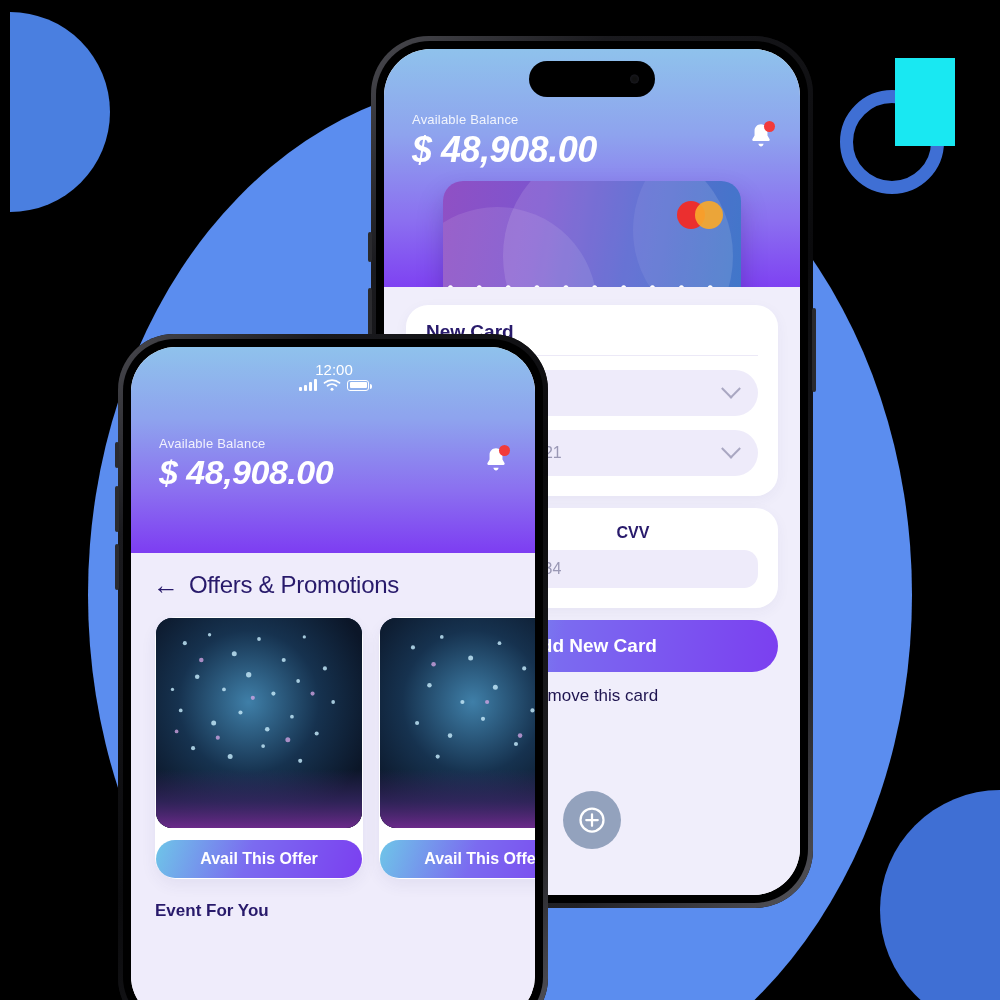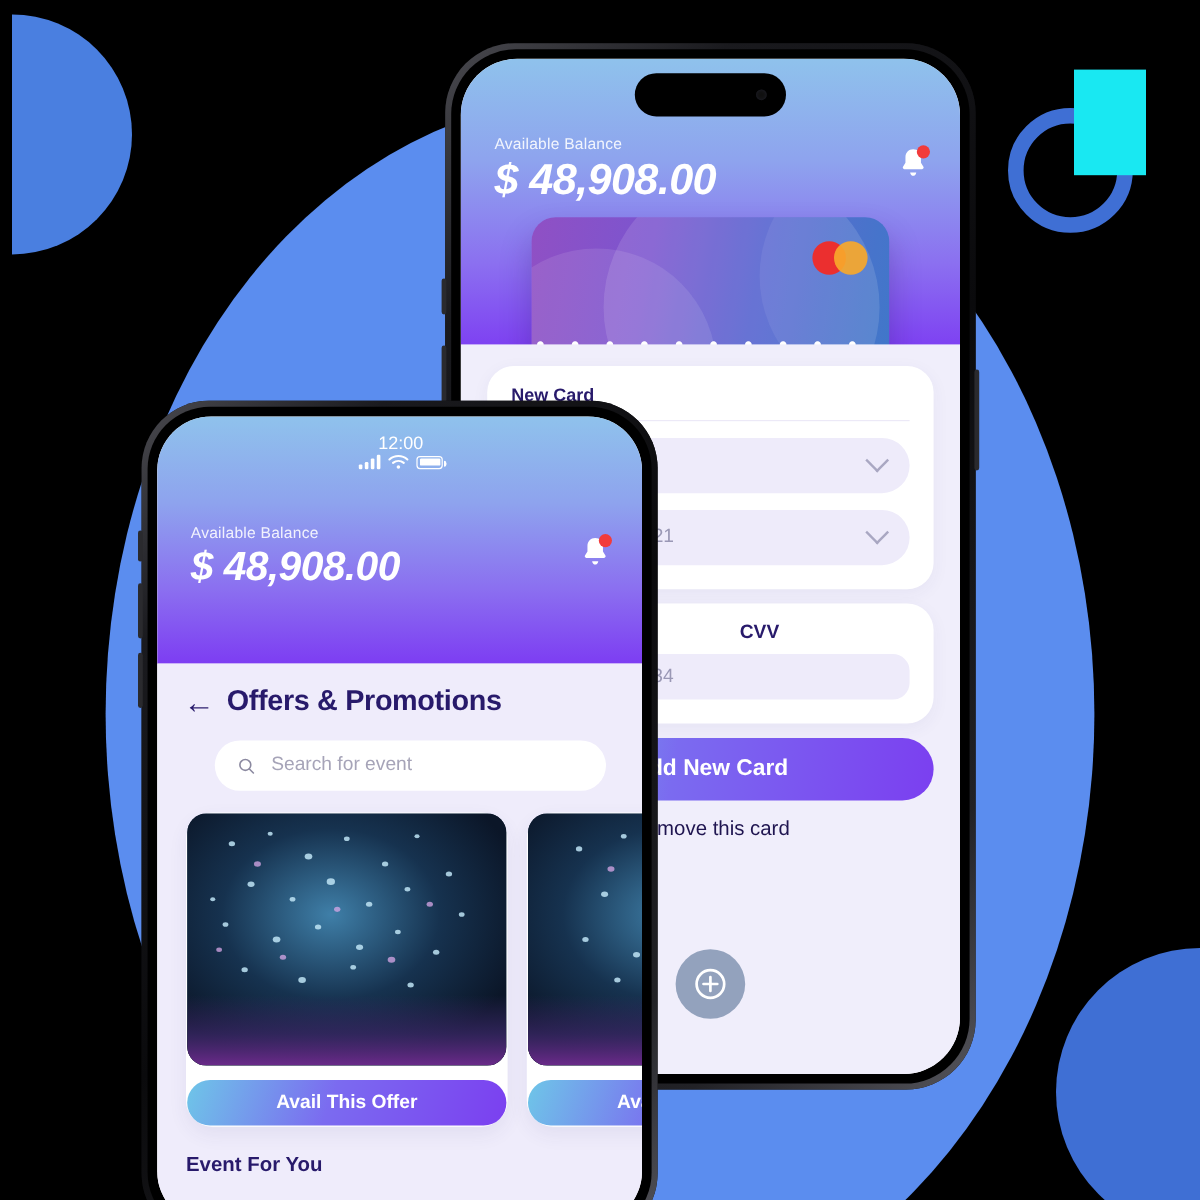--- a/index.html
+++ b/index.html
@@ -102,21 +102,21 @@
   .mc .red{ left:0; background:#eb2f2f; }
   .mc .yel{ right:0; background:#f7a82b; opacity:.92; }
   .cc-num{ position:absolute; left:0; right:22px; top:96px; text-align:right;
            color:#fff; font-family:"DejaVu Sans Mono", monospace; font-size:19px; letter-spacing:3px; }
   .cc-exp{ position:absolute; left:24px; top:130px; color:rgba(255,255,255,.92);
            font-family:"DejaVu Sans Mono", monospace; font-size:14px; letter-spacing:1px; }
 
   .sheet{ position:absolute; left:0; right:0; top:238px; bottom:0; background:#f0eefb; padding:18px 22px 0; }
   .panel{ background:#fff; border-radius:22px; padding:16px 20px 20px; margin-bottom:12px;
           box-shadow:0 4px 14px rgba(60,50,120,.05); }
-  .panel-title{ color:#281a6b; font-size:15px; font-weight:700; }
+  .panel-title{ color:#281a6b; font-size:19px; font-weight:700; }
   .panel-rule{ height:1px; background:#ece9f7; margin:12px 0 14px; }
   .field{ display:flex; align-items:center; justify-content:space-between;
           background:#eeebfa; border-radius:26px; height:46px; padding:0 20px; margin-bottom:14px; }
   .field span{ color:#9a98b5; font-size:16px; }
   .chev{ width:14px; height:14px; border-right:2.2px solid #a9a7c2;
          border-bottom:2.2px solid #a9a7c2; transform:rotate(45deg) translate(-3px,-3px); }
   .row2{ display:flex; gap:14px; align-items:flex-end; }
   .col{ flex:none; }
   .col.grow{ flex:1; }
   .sublabel{ color:#281a6b; font-size:16px; font-weight:600; text-align:center; margin-bottom:8px; }
@@ -149,27 +149,27 @@
   .tab.spacer{ visibility:hidden; }
 
   
   #phone-front .hdr{ height:206px; }
   #phone-front .bal-amount{ font-size:34px; }
   #phone-front .balance-row{ padding-top:44px; }
 
   .offers{ position:absolute; left:0; right:0; top:206px; bottom:0; background:#efecfb; padding:18px 0 0; }
   .offers-head{ display:flex; align-items:center; gap:10px; padding:0 22px; }
   .back-arrow{ font-size:26px; color:#281a6b; line-height:1; }
-  .offers-title{ color:#281a6b; font-size:24px; font-weight:700; letter-spacing:-.3px; }
+  .offers-title{ color:#281a6b; font-size:24px; font-weight:400; letter-spacing:-.3px; }
   .searchbar{ margin:18px 30px 0 48px; height:42px; background:#fff; border-radius:22px;
               display:flex; align-items:center; gap:12px; padding:0 18px; }
   .searchbar svg{ width:17px; height:17px; flex:none; }
   .searchbar span{ color:#a6a4b8; font-size:16px; }
   .offer-row{ display:flex; gap:16px; padding:18px 0 0 24px; }
-  .offer-card{ flex:none; width:268px; background:#fff; border-radius:22px; padding:1px;
+  .offer-card{ flex:none; width:208px; background:#fff; border-radius:22px; padding:1px;
                box-shadow:0 6px 16px rgba(60,50,120,.07); }
   .offer-img{ width:100%; height:210px; border-radius:16px; overflow:hidden; position:relative;
               background:radial-gradient(ellipse at 45% 42%, #2a5f87 0%, #15304d 45%, #0d1a2e 100%); }
   .offer-btn{ display:block; width:100%; height:38px; margin-top:12px; border:none; border-radius:19px;
               background:linear-gradient(110deg,#6ec6e8 0%,#7b6bf0 45%,#7b3ff0 100%);
               color:#fff; font-size:16px; font-weight:700; font-family:inherit; cursor:pointer; }
   .section-title{ color:#281a6b; font-size:17px; font-weight:700; padding:22px 0 0 24px; }
 </style>
 </head>
 <body>
@@ -326,27 +326,20 @@
             </div>
           </div>
         </div>
 
         <div class="offers">
           <div class="offers-head">
             <span class="back-arrow">←</span>
             <span class="offers-title">Offers &amp; Promotions</span>
           </div>
 
-          <div class="searchbar">
-            <svg viewBox="0 0 24 24">
-                <circle cx="10.5" cy="10.5" r="6.4" fill="none" stroke="#8b89a0" stroke-width="1.9"></circle>
-                <path d="M15.3 15.3L20 20" stroke="#8b89a0" stroke-width="1.9" stroke-linecap="round"></path>
-              </svg>
-            <span>Search for event</span>
-          </div>
 
           <div class="offer-row">
             <div class="offer-card">
               <div class="offer-img">
                 <svg viewBox="0 0 100 100" preserveAspectRatio="none" style="position:absolute;inset:0;width:100%;height:100%">
                   <defs>
                     <radialGradient id="g1" cx="45%" cy="40%" r="62%">
                       <stop offset="0%" stop-color="#3f7fa8"></stop>
                         <stop offset="55%" stop-color="#16324f"></stop>
                         <stop offset="100%" stop-color="#0b1628"></stop>

